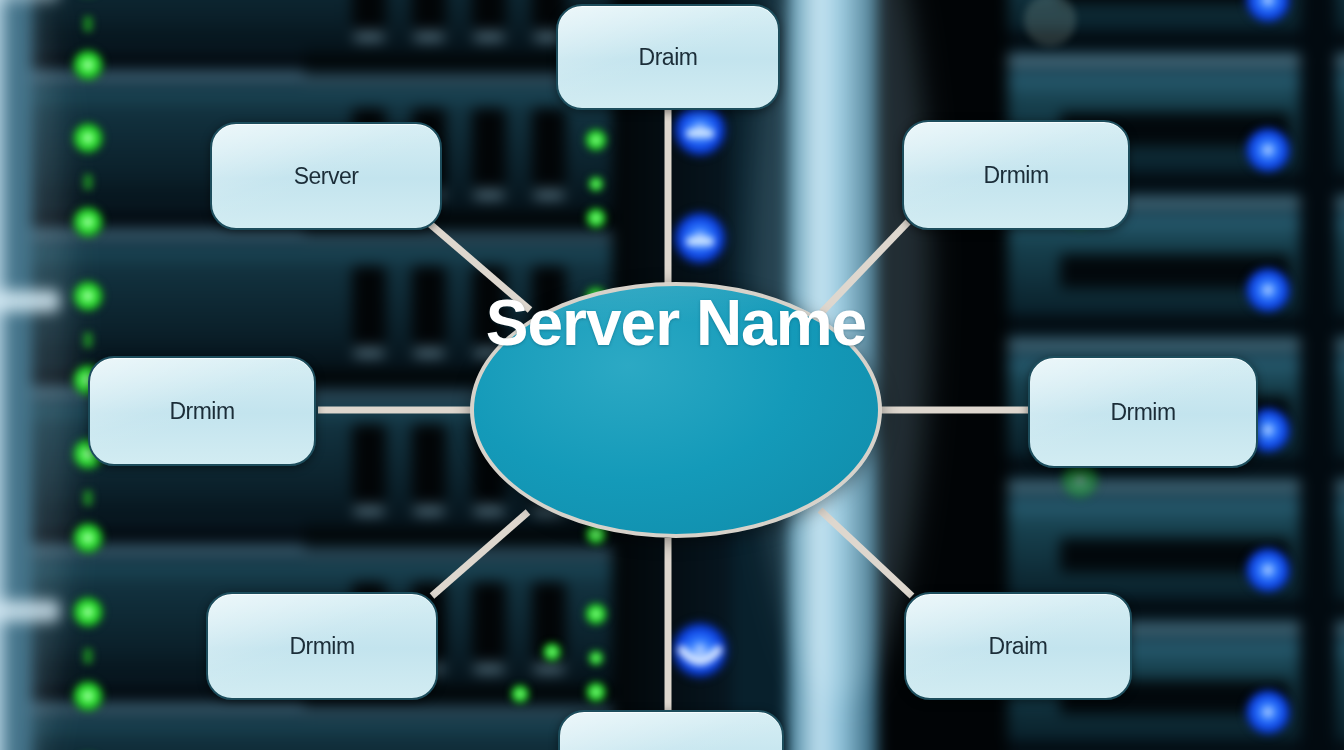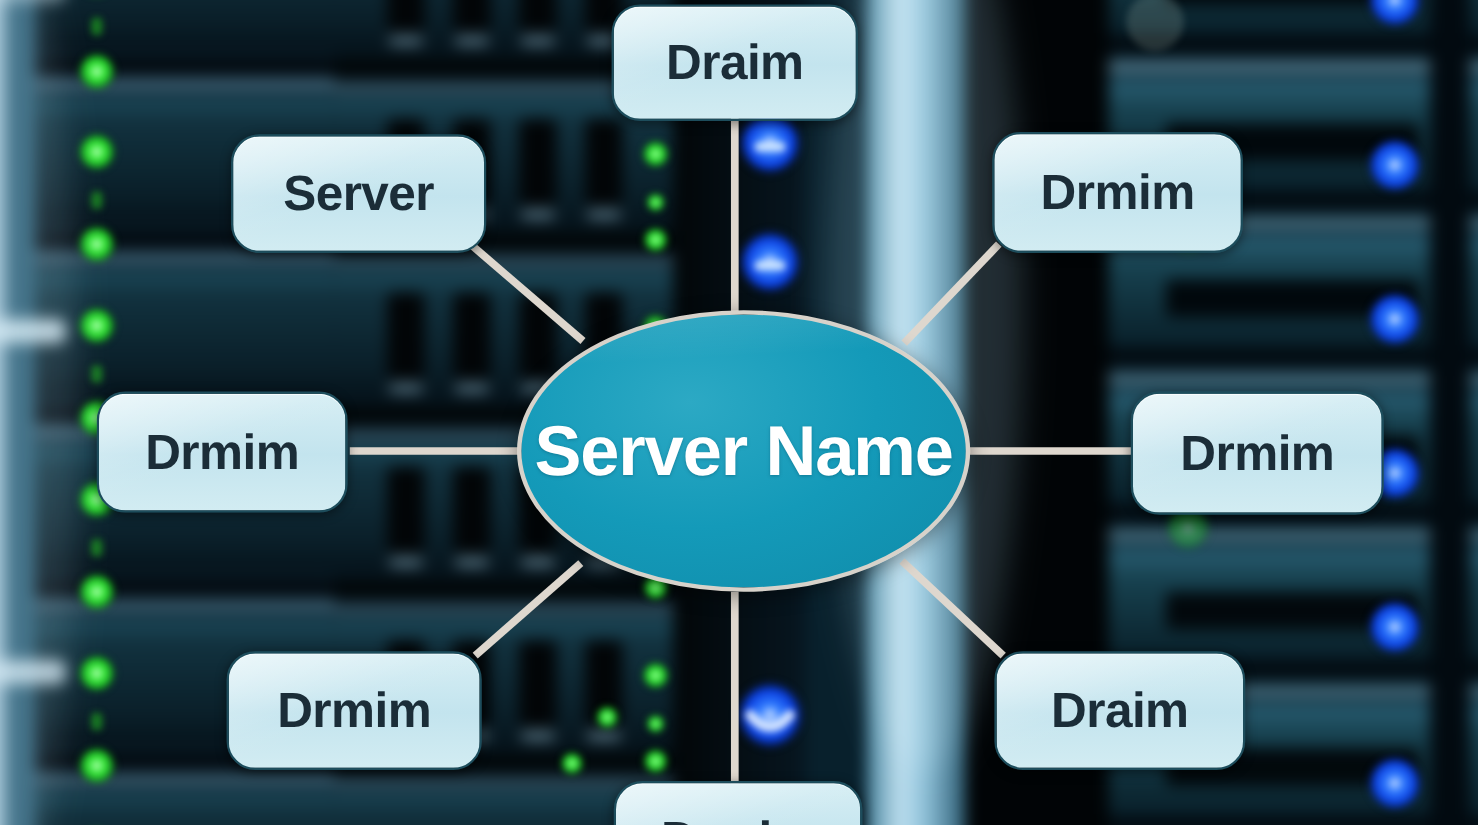--- a/index.html
+++ b/index.html
@@ -38,31 +38,30 @@
     justify-content: center;
     box-sizing: border-box;
     border-radius: 26px;
     border: 2px solid #1d4d5c;
     background:
       linear-gradient(160deg, rgba(255,255,255,.55) 0%, rgba(255,255,255,.06) 42%, rgba(255,255,255,0) 55%),
       linear-gradient(180deg, #d6eef4 0%, #c3e4ee 52%, #d2ecf2 100%);
     box-shadow: 0 2px 10px rgba(0,0,0,.45), inset 0 1px 0 rgba(255,255,255,.7);
   }
   .node > span {
-    font-size: 45px;
-    font-weight: bold;
+    font-size: 23px;
+    font-weight: normal;
     color: #1b2d38;
     letter-spacing: -0.5px;
     white-space: nowrap;
   }
 
   #center-node {
     position: absolute;
     display: flex;
-    align-items: center;
     justify-content: center;
     box-sizing: border-box;
     border-radius: 50%;
     border: 4px solid #d7d2ca;
     background:
       linear-gradient(177deg, rgba(255,255,255,.12) 0%, rgba(255,255,255,0) 18%),
       radial-gradient(ellipse at 38% 32%, #2ca9c4 0%, #149ab9 48%, #0f8aa8 100%);
     box-shadow: 0 4px 18px rgba(0,0,0,.4);
   }
   #center-node > span {

